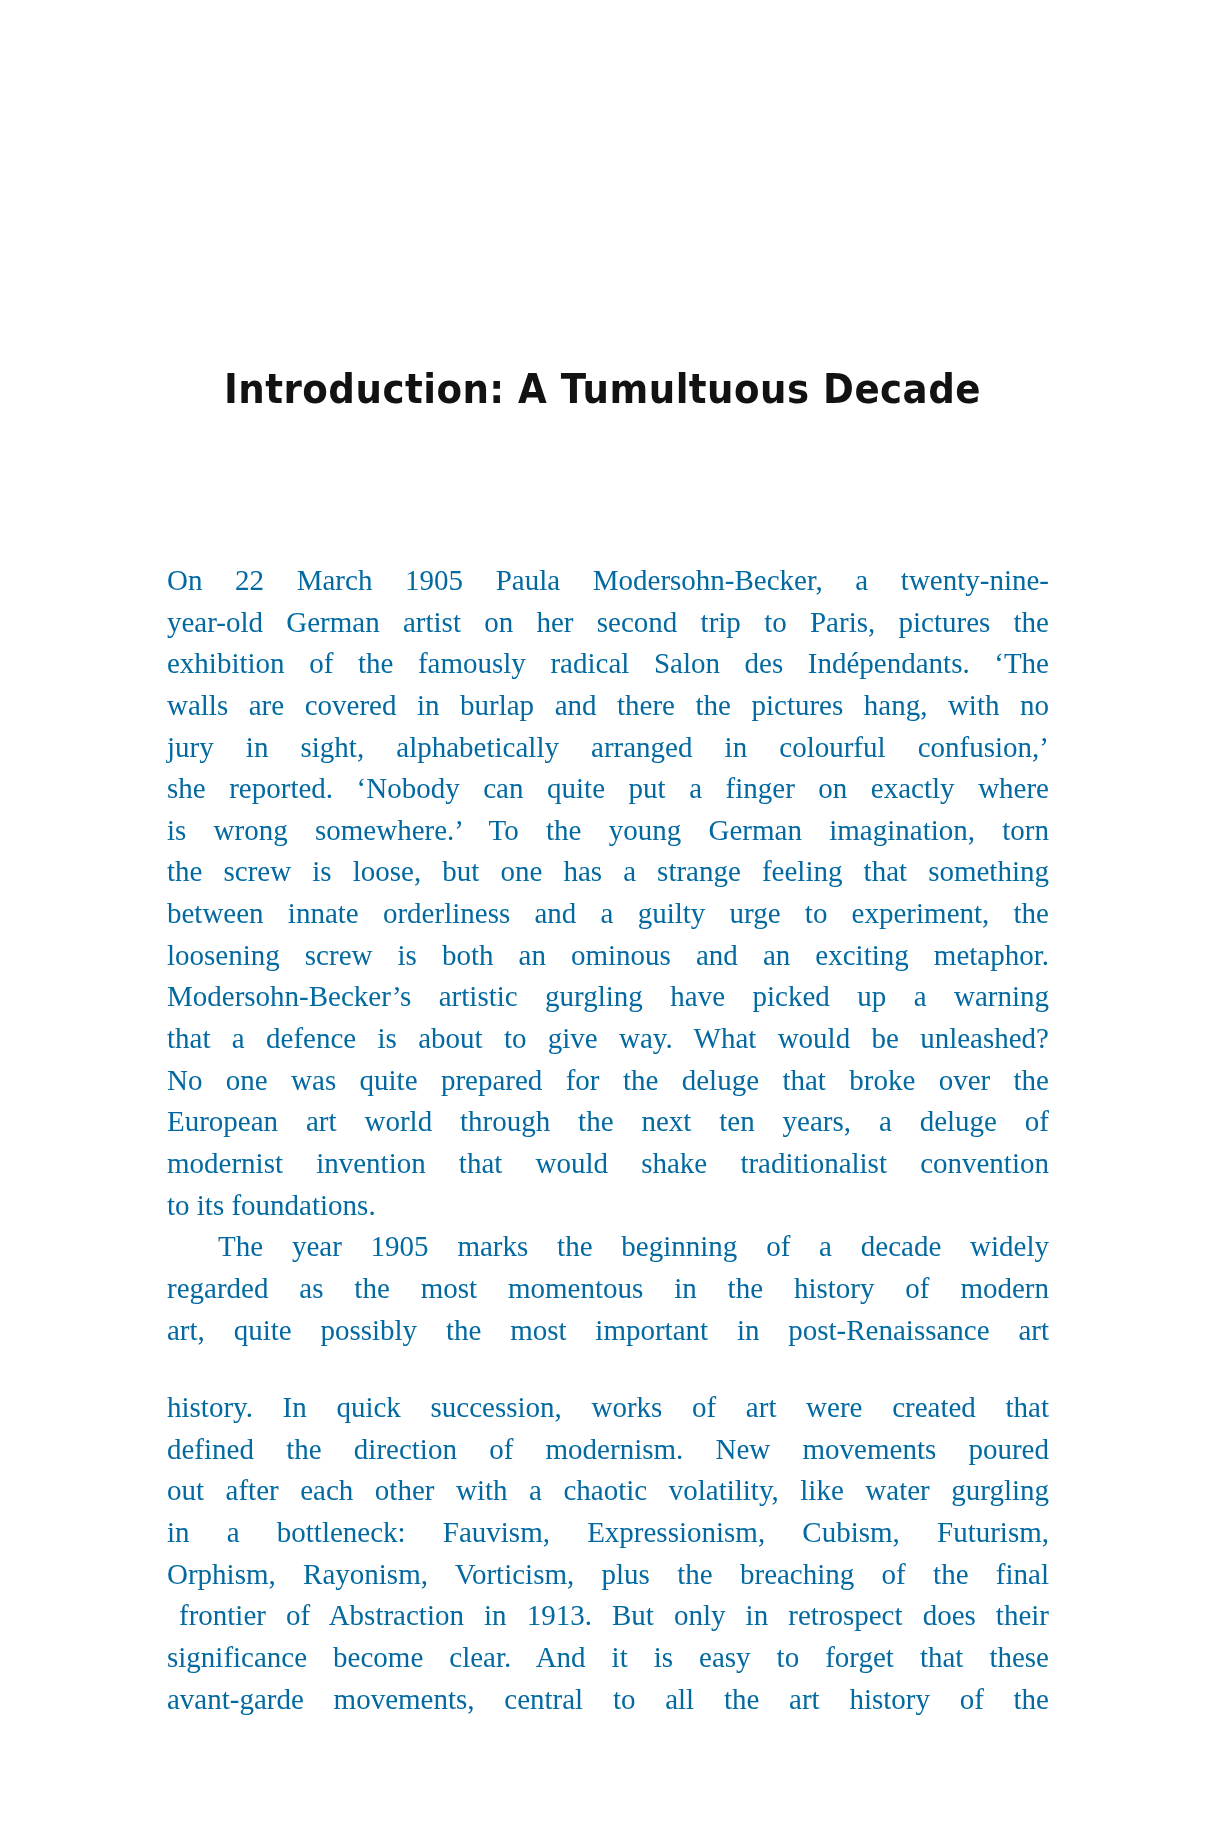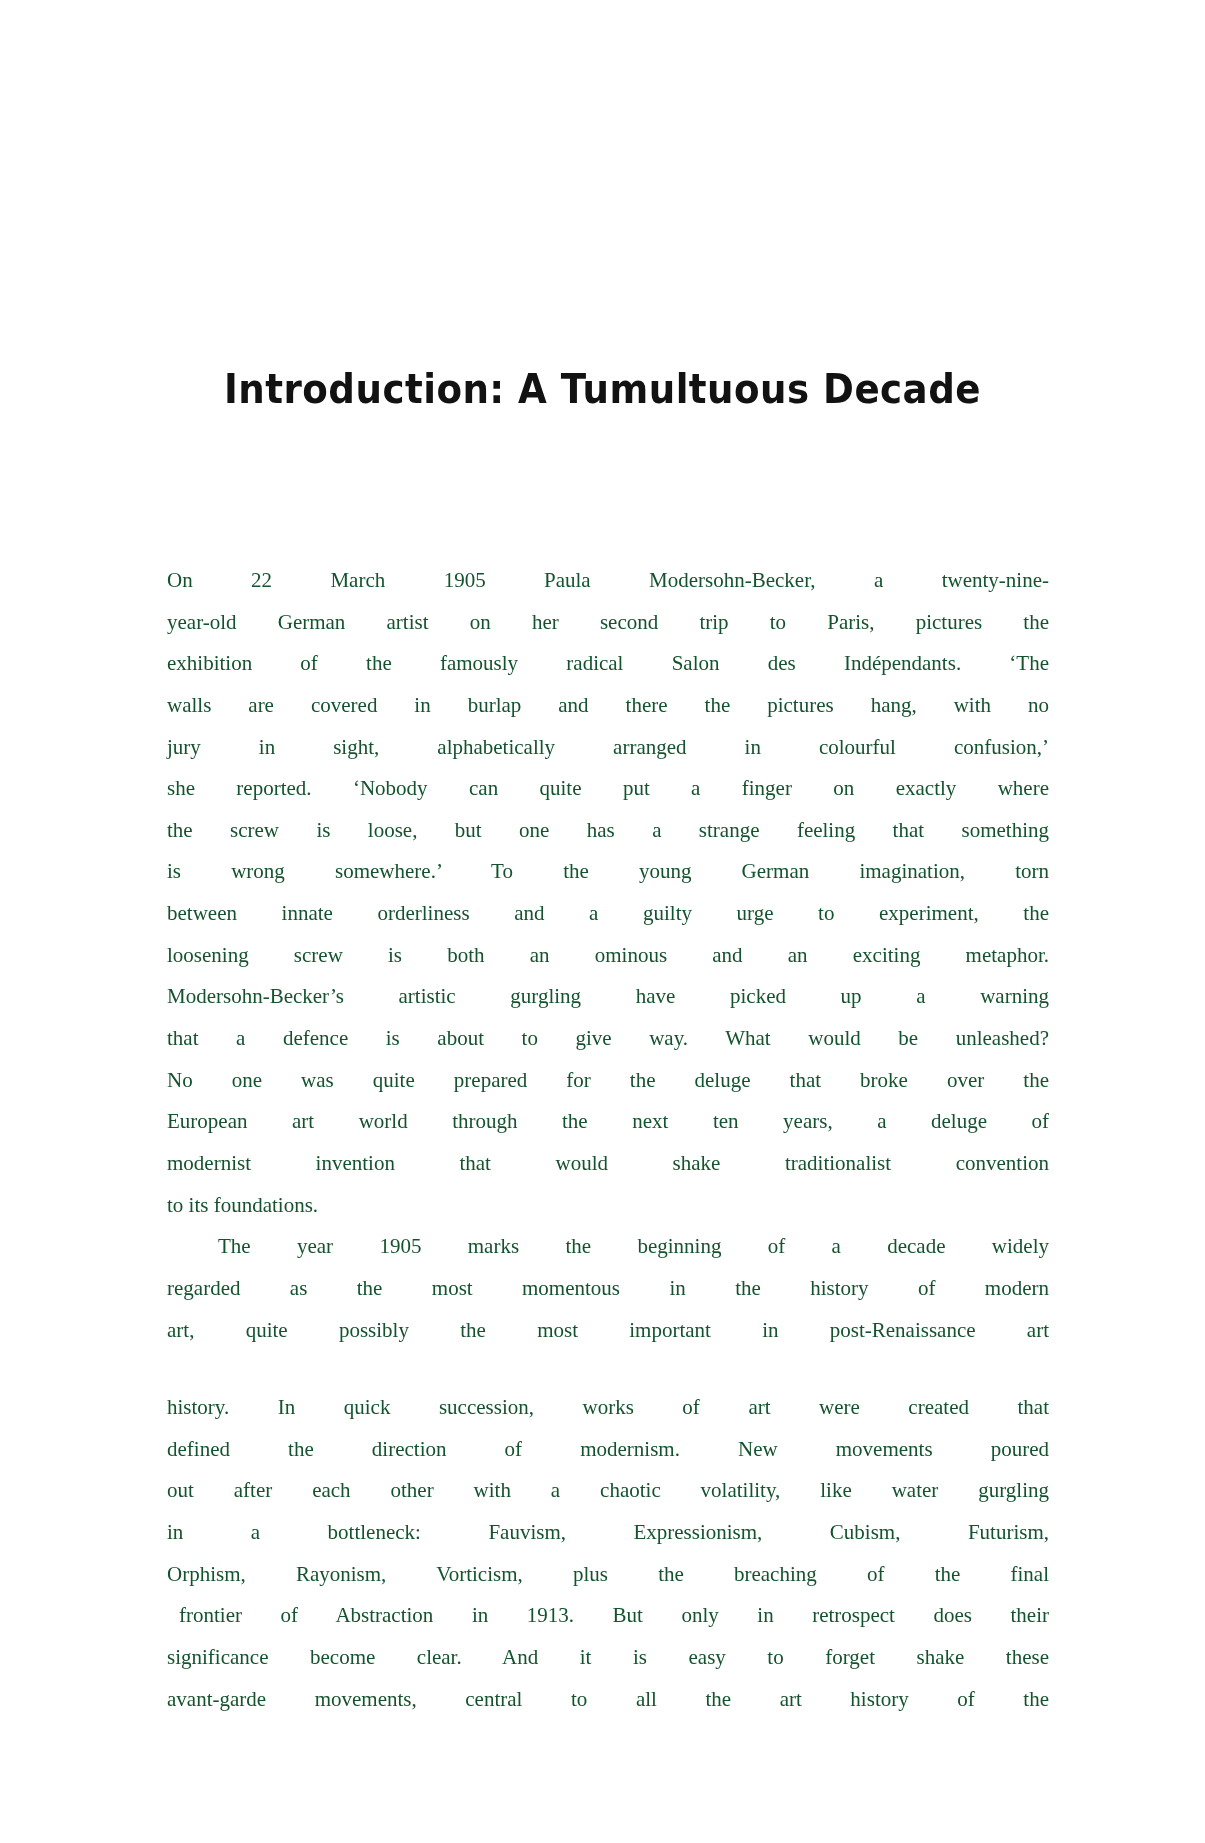--- a/index.html
+++ b/index.html
@@ -35,23 +35,23 @@
     color: #121212;
     transform: scaleX(0.93);
     transform-origin: center;
   }
   .body-text {
     position: absolute;
     left: 167px;
     top: 560px;
     width: 882px;
     font-family: "Liberation Serif", "DejaVu Serif", serif;
-    font-size: 21px;
+    font-size: 29px;
     line-height: 41.65px;
-    color: #14532d;
+    color: #0369a1;
   }
   .line {
     display: block;
     white-space: nowrap;
     text-align: justify;
     text-align-last: justify;
     height: 41.65px;
     overflow: visible;
   }
   .line.last {
@@ -87,24 +87,24 @@
           <span class="line">
             <span class="line-inner" style="text-align: justify; text-align-last: justify;">walls are covered in burlap and there the pictures hang, with no</span>
           </span>
           <span class="line">
             <span class="line-inner" style="text-align: justify; text-align-last: justify;">jury in sight, alphabetically arranged in colourful confusion,’</span>
           </span>
           <span class="line">
             <span class="line-inner" style="text-align: justify; text-align-last: justify;">she reported. ‘Nobody can quite put a finger on exactly where</span>
           </span>
           <span class="line">
-            <span class="line-inner" style="text-align: justify; text-align-last: justify;">the screw is loose, but one has a strange feeling that something</span>
+            <span class="line-inner" style="text-align: justify; text-align-last: justify;">is wrong somewhere.’ To the young German imagination, torn</span>
           </span>
           <span class="line">
-            <span class="line-inner" style="text-align: justify; text-align-last: justify;">is wrong somewhere.’ To the young German imagination, torn</span>
+            <span class="line-inner" style="text-align: justify; text-align-last: justify;">the screw is loose, but one has a strange feeling that something</span>
           </span>
           <span class="line">
             <span class="line-inner" style="text-align: justify; text-align-last: justify;">between innate orderliness and a guilty urge to experiment, the</span>
           </span>
           <span class="line">
             <span class="line-inner" style="text-align: justify; text-align-last: justify;">loosening screw is both an ominous and an exciting metaphor.</span>
           </span>
           <span class="line">
             <span class="line-inner" style="text-align: justify; text-align-last: justify;">Modersohn-Becker’s artistic gurgling have picked up a warning</span>
           </span>
@@ -146,21 +146,21 @@
           <span class="line">
             <span class="line-inner" style="text-align: justify; text-align-last: justify;">in a bottleneck: Fauvism, Expressionism, Cubism, Futurism,</span>
           </span>
           <span class="line">
             <span class="line-inner" style="text-align: justify; text-align-last: justify;">Orphism, Rayonism, Vorticism, plus the breaching of the final</span>
           </span>
           <span class="line">
             <span class="line-inner" style="text-align: justify; text-align-last: justify; margin-left: 12px;">frontier of Abstraction in 1913. But only in retrospect does their</span>
           </span>
           <span class="line">
-            <span class="line-inner" style="text-align: justify; text-align-last: justify;">significance become clear. And it is easy to forget shake these</span>
+            <span class="line-inner" style="text-align: justify; text-align-last: justify;">significance become clear. And it is easy to forget that these</span>
           </span>
           <span class="line">
             <span class="line-inner" style="text-align: justify; text-align-last: justify;">avant-garde movements, central to all the art history of the</span>
           </span>
         </div>
       </div>
   </div>
 </div>
 
 </body></html>

